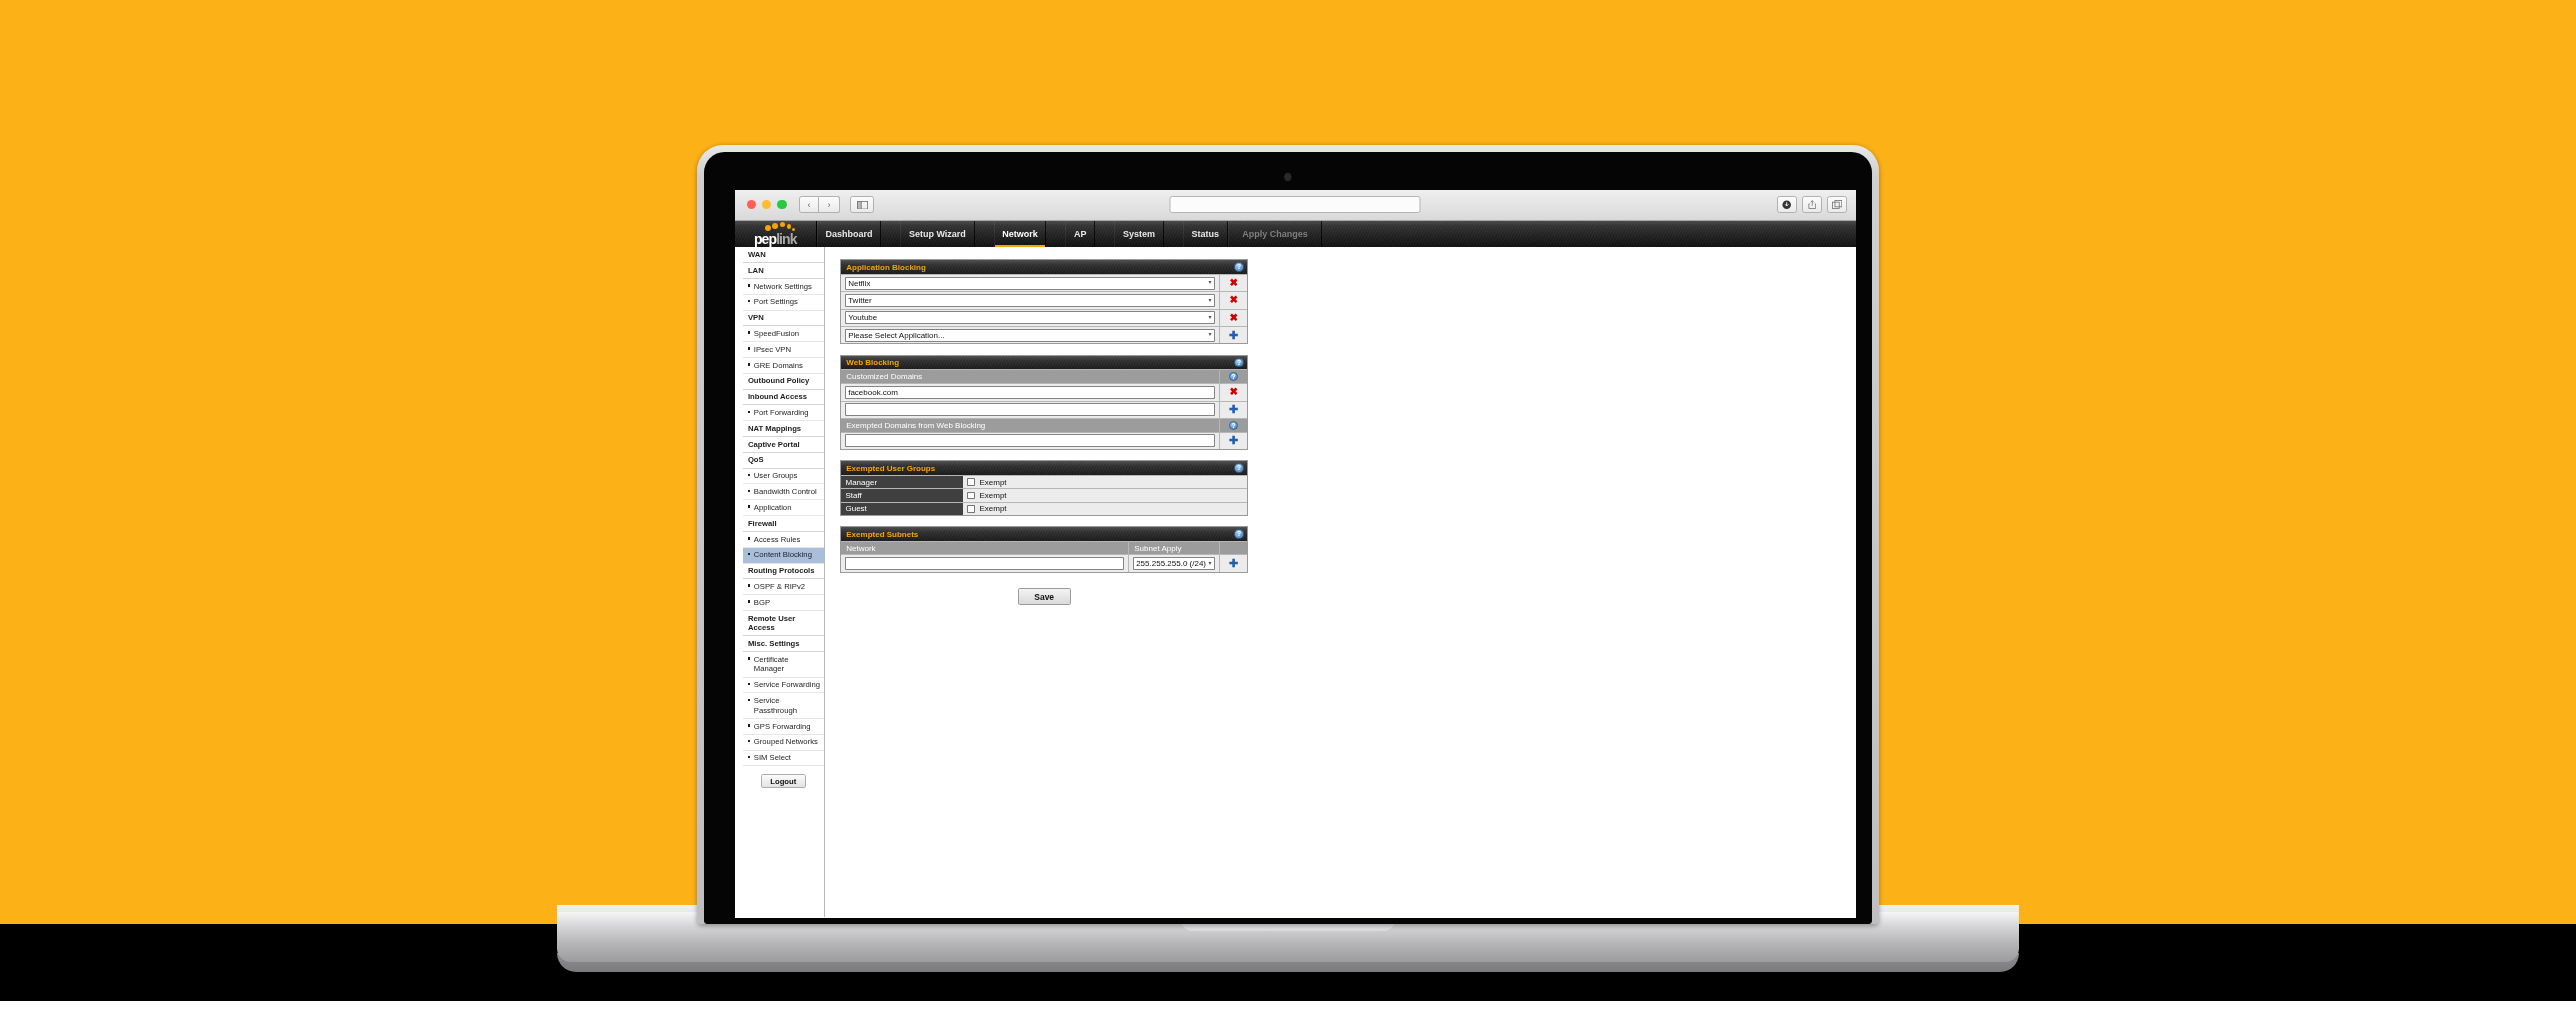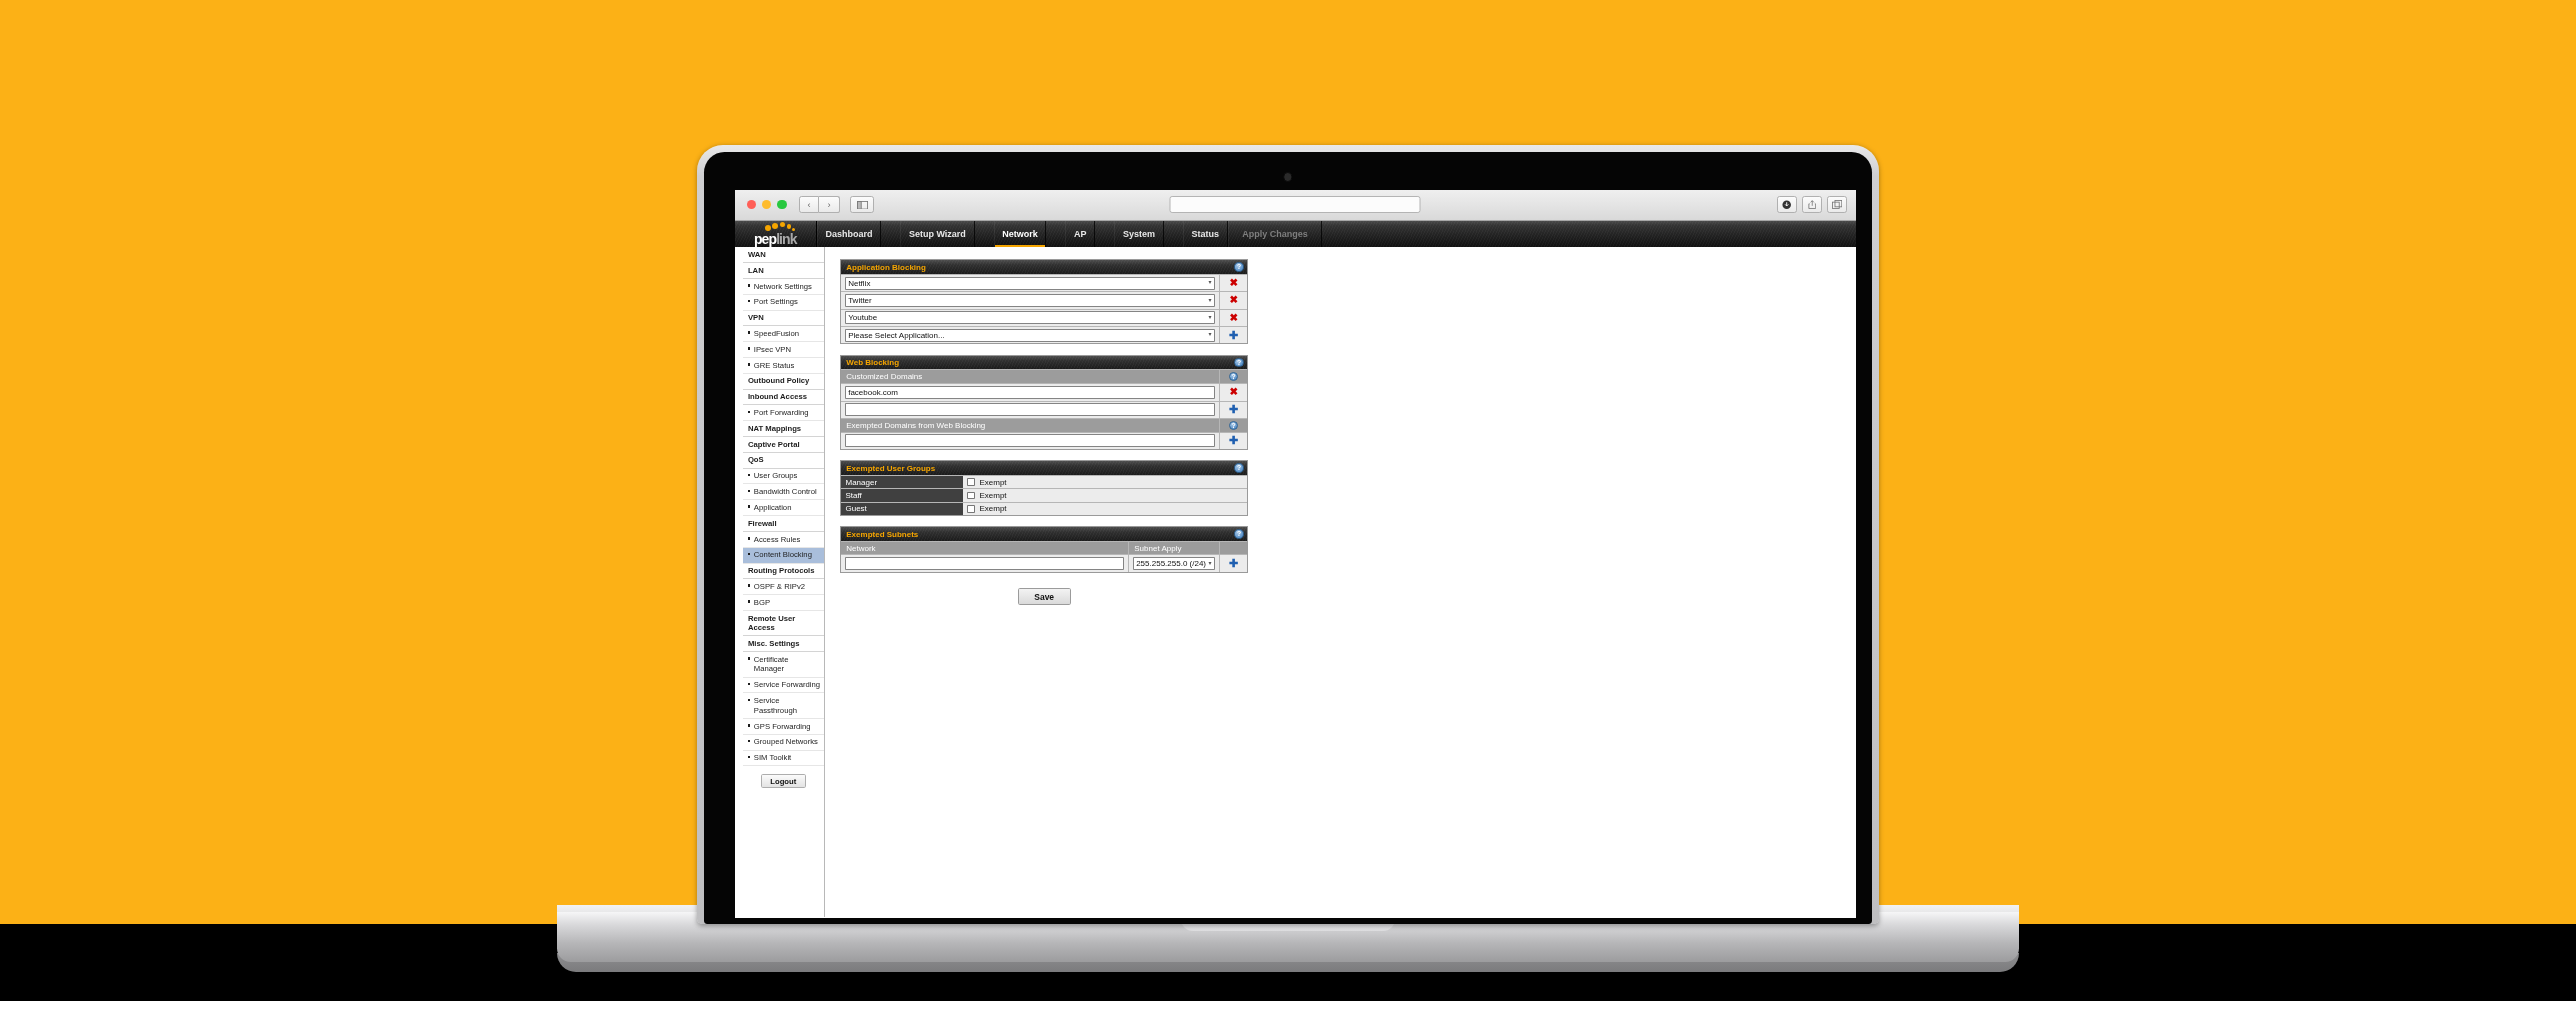--- a/index.html
+++ b/index.html
@@ -310,21 +310,21 @@
         <div id="page">
 
           <div id="sidebar">
             <div class="sb-group">WAN</div>
             <div class="sb-group">LAN</div>
             <div class="sb-item">Network Settings</div>
             <div class="sb-item">Port Settings</div>
             <div class="sb-group">VPN</div>
             <div class="sb-item">SpeedFusion</div>
             <div class="sb-item">IPsec VPN</div>
-            <div class="sb-item">GRE Status</div>
+            <div class="sb-item">GRE Domains</div>
             <div class="sb-group">Outbound Policy</div>
             <div class="sb-group">Inbound Access</div>
             <div class="sb-item">Port Forwarding</div>
             <div class="sb-group">NAT Mappings</div>
             <div class="sb-group">Captive Portal</div>
             <div class="sb-group">QoS</div>
             <div class="sb-item">User Groups</div>
             <div class="sb-item">Bandwidth Control</div>
             <div class="sb-item">Application</div>
             <div class="sb-group">Firewall</div>
@@ -333,21 +333,21 @@
             <div class="sb-group">Routing Protocols</div>
             <div class="sb-item">OSPF &amp; RIPv2</div>
             <div class="sb-item">BGP</div>
             <div class="sb-group">Remote User Access</div>
             <div class="sb-group">Misc. Settings</div>
             <div class="sb-item">Certificate Manager</div>
             <div class="sb-item">Service Forwarding</div>
             <div class="sb-item">Service Passthrough</div>
             <div class="sb-item">GPS Forwarding</div>
             <div class="sb-item">Grouped Networks</div>
-            <div class="sb-item">SIM Toolkit</div>
+            <div class="sb-item">SIM Select</div>
             <div id="logout-wrap">
               <div id="logout-btn">Logout</div>
             </div>
           </div>
 
           <div id="content">
 
             <div class="panel">
               <div class="panel-head">
                 <span>Application Blocking</span>

